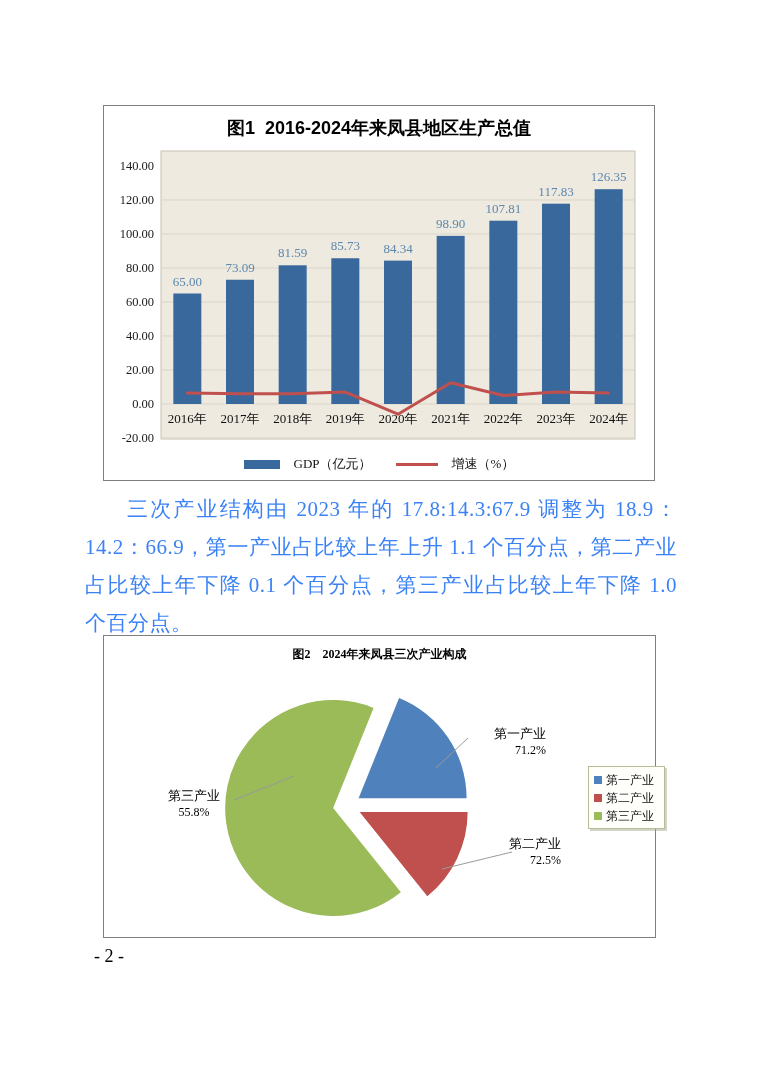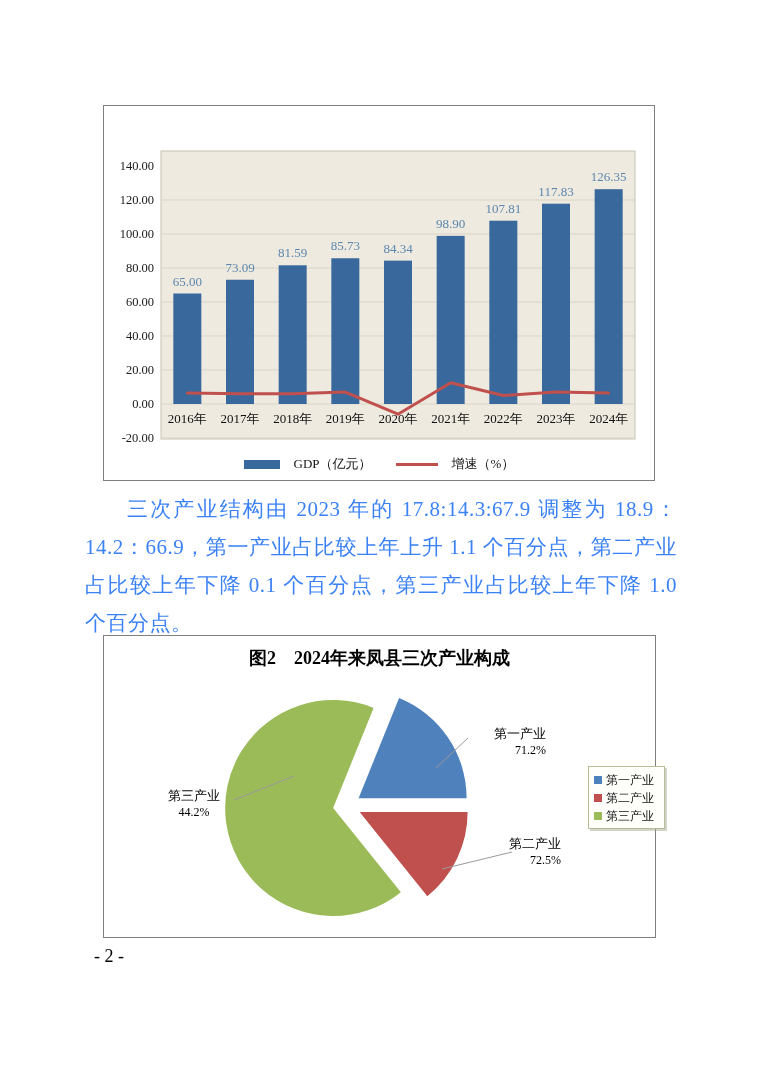--- a/index.html
+++ b/index.html
@@ -4,21 +4,21 @@
 <style>
   html,body{margin:0;padding:0;background:#ffffff;}
   #page{position:relative;width:757px;height:1074px;background:#ffffff;overflow:hidden;
         font-family:"Liberation Serif","DejaVu Serif",serif;color:#000;}
   .chartbox{position:absolute;background:#ffffff;border:1px solid #7f7f7f;}
   #chart1{left:103px;top:105px;width:550px;height:374px;}
   #chart2{left:103px;top:635px;width:551px;height:301px;}
   .chart-title{position:absolute;left:0;top:10px;width:100%;text-align:center;
                font-weight:bold;font-size:17px;white-space:pre;color:#000;}
   #chart1 .chart-title{font-family:"Liberation Sans","DejaVu Sans",sans-serif;font-size:18px;}
-  #chart2 .chart-title{font-family:"Liberation Serif","DejaVu Serif",serif;font-size:18px;}
+  #chart2 .chart-title{font-family:"Liberation Serif","DejaVu Serif",serif;font-size:12px;}
   svg.plot{position:absolute;left:0;top:0;}
   .c1legend{position:absolute;left:0;top:349px;width:100%;display:flex;justify-content:center;
             align-items:center;gap:14px;font-size:13px;}
   .swatch-bar{display:inline-block;width:36px;height:9px;background:#38689C;}
   .swatch-line{display:inline-block;width:42px;height:3px;background:#C0504D;margin-left:10px;}
   .ltext{font-size:13px;color:#111;}
   .para{position:absolute;left:85px;top:490px;width:592px;font-size:21px;line-height:38px;
         text-align:justify;text-indent:2em;letter-spacing:0.5px;color:#3b82f6;}
   .pielabel{position:absolute;font-size:13px;line-height:16px;color:#000;}
   .pielabel .pct{font-size:12px;}
@@ -78,20 +78,21 @@
         <text x="136" y="317" text-anchor="middle" font-size="13" fill="#111" font-family="&quot;Liberation Serif&quot;,&quot;DejaVu Serif&quot;,serif">2017年</text>
         <text x="188.66666666666666" y="317" text-anchor="middle" font-size="13" fill="#111" font-family="&quot;Liberation Serif&quot;,&quot;DejaVu Serif&quot;,serif">2018年</text>
         <text x="241.33333333333331" y="317" text-anchor="middle" font-size="13" fill="#111" font-family="&quot;Liberation Serif&quot;,&quot;DejaVu Serif&quot;,serif">2019年</text>
         <text x="294" y="317" text-anchor="middle" font-size="13" fill="#111" font-family="&quot;Liberation Serif&quot;,&quot;DejaVu Serif&quot;,serif">2020年</text>
         <text x="346.66666666666663" y="317" text-anchor="middle" font-size="13" fill="#111" font-family="&quot;Liberation Serif&quot;,&quot;DejaVu Serif&quot;,serif">2021年</text>
         <text x="399.3333333333333" y="317" text-anchor="middle" font-size="13" fill="#111" font-family="&quot;Liberation Serif&quot;,&quot;DejaVu Serif&quot;,serif">2022年</text>
         <text x="452" y="317" text-anchor="middle" font-size="13" fill="#111" font-family="&quot;Liberation Serif&quot;,&quot;DejaVu Serif&quot;,serif">2023年</text>
         <text x="504.66666666666663" y="317" text-anchor="middle" font-size="13" fill="#111" font-family="&quot;Liberation Serif&quot;,&quot;DejaVu Serif&quot;,serif">2024年</text>
         <polyline points="83.33333333333333,286.95 136,287.8 188.66666666666666,287.8 241.33333333333331,286.1 294,308.2 346.66666666666663,276.75 399.3333333333333,289.5 452,286.1 504.66666666666663,286.95" fill="none" stroke="#C0504D" stroke-width="3" stroke-linejoin="round" stroke-linecap="round"></polyline>
       </svg>
+    <div class="chart-title">图1  2016-2024年来凤县地区生产总值</div>
     <div class="c1legend">
       <span class="swatch-bar" style="background: rgb(56, 104, 156);"></span>
       <span class="ltext">GDP（亿元）</span>
       <span class="swatch-line" style="background: rgb(192, 80, 77);"></span>
       <span class="ltext">增速（%）</span>
     </div>
   </div>
 
   <div class="para">三次产业结构由 2023 年的 17.8:14.3:67.9 调整为 18.9：14.2：66.9，第一产业占比较上年上升 1.1 个百分点，第二产业占比较上年下降 0.1 个百分点，第三产业占比较上年下降 1.0 个百分点。</div>
 
@@ -111,21 +112,21 @@
     <div class="pielabel plabel-right" style="left:340px;top:90px;width:102px;">
       <div>第一产业</div>
       <div class="pct">71.2%</div>
     </div>
     <div class="pielabel plabel-right" style="left:355px;top:200px;width:102px;">
       <div>第二产业</div>
       <div class="pct">72.5%</div>
     </div>
     <div class="pielabel plabel-center" style="left:47px;top:152px;width:86px;">
       <div>第三产业</div>
-      <div class="pct">44.2%</div>
+      <div class="pct">55.8%</div>
     </div>
 
     <div id="pie-legend">
       <div class="pleg-row">
         <span class="pleg-swatch" style="background: rgb(79, 129, 189);"></span>
         <span class="pleg-label">第一产业</span>
       </div>
       <div class="pleg-row">
         <span class="pleg-swatch" style="background: rgb(192, 80, 77);"></span>
         <span class="pleg-label">第二产业</span>

